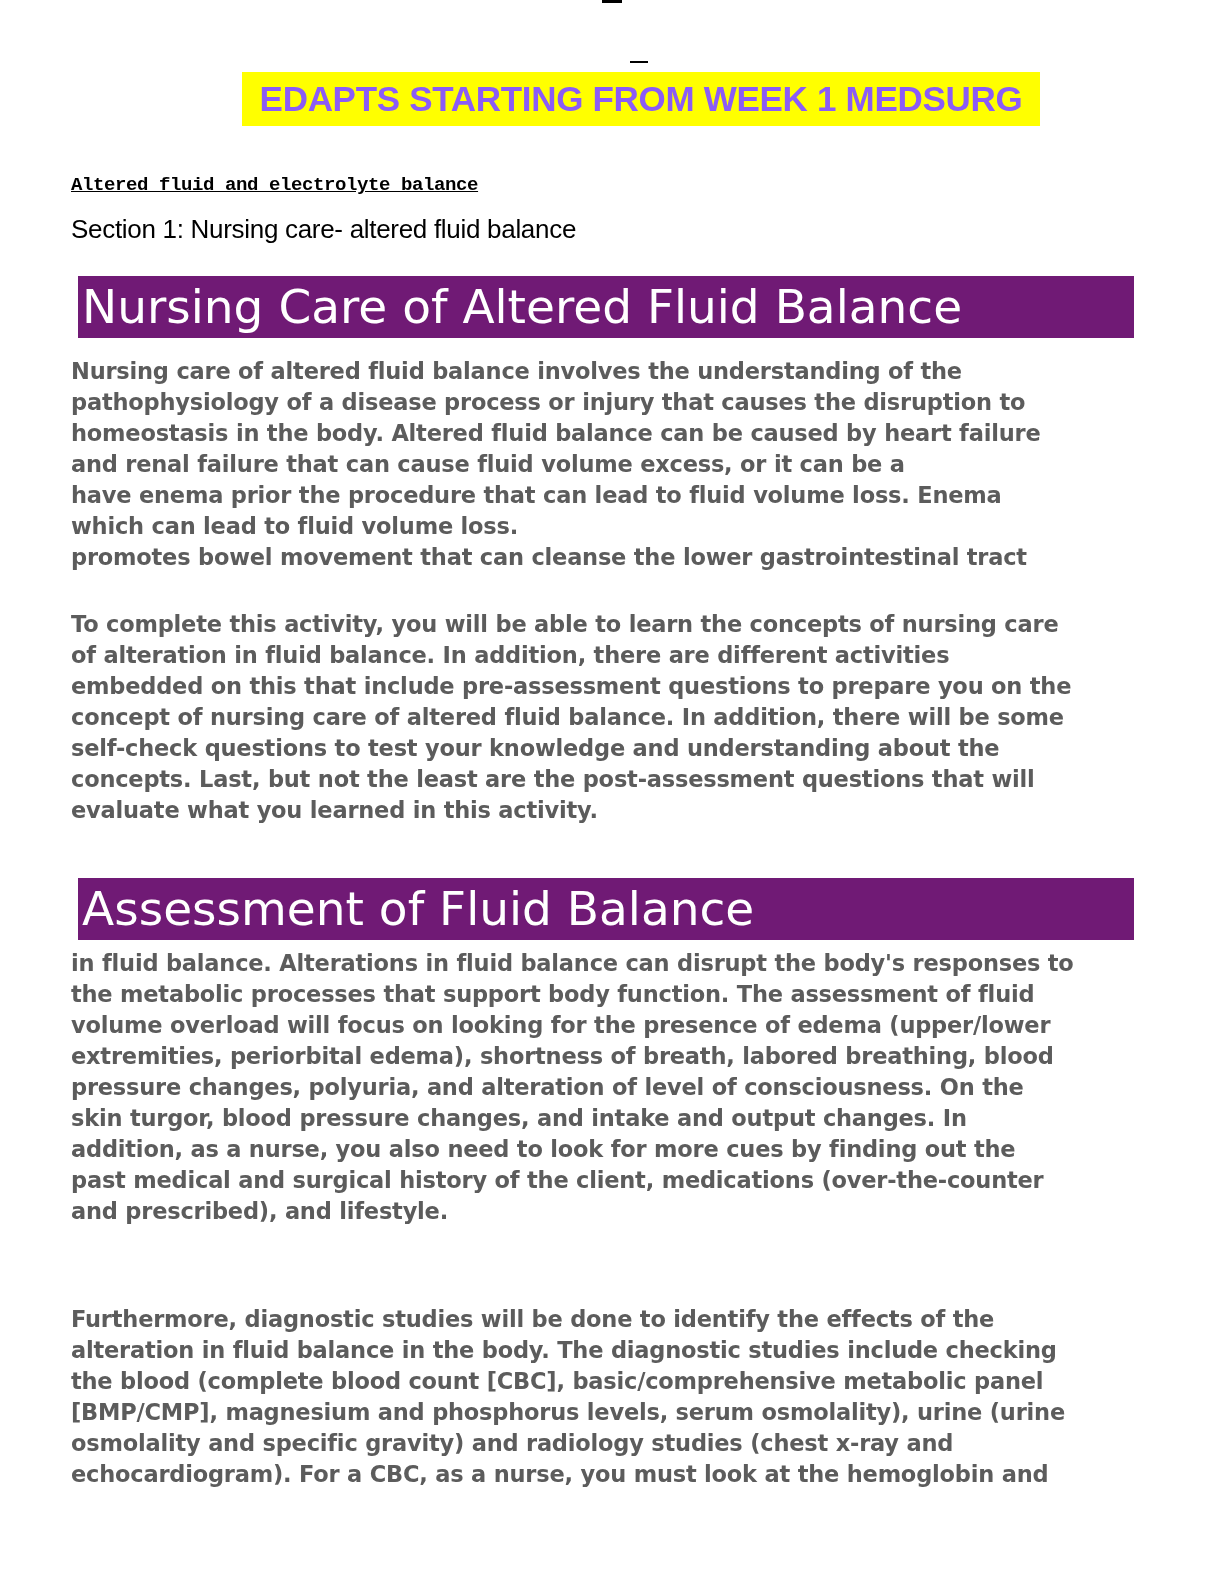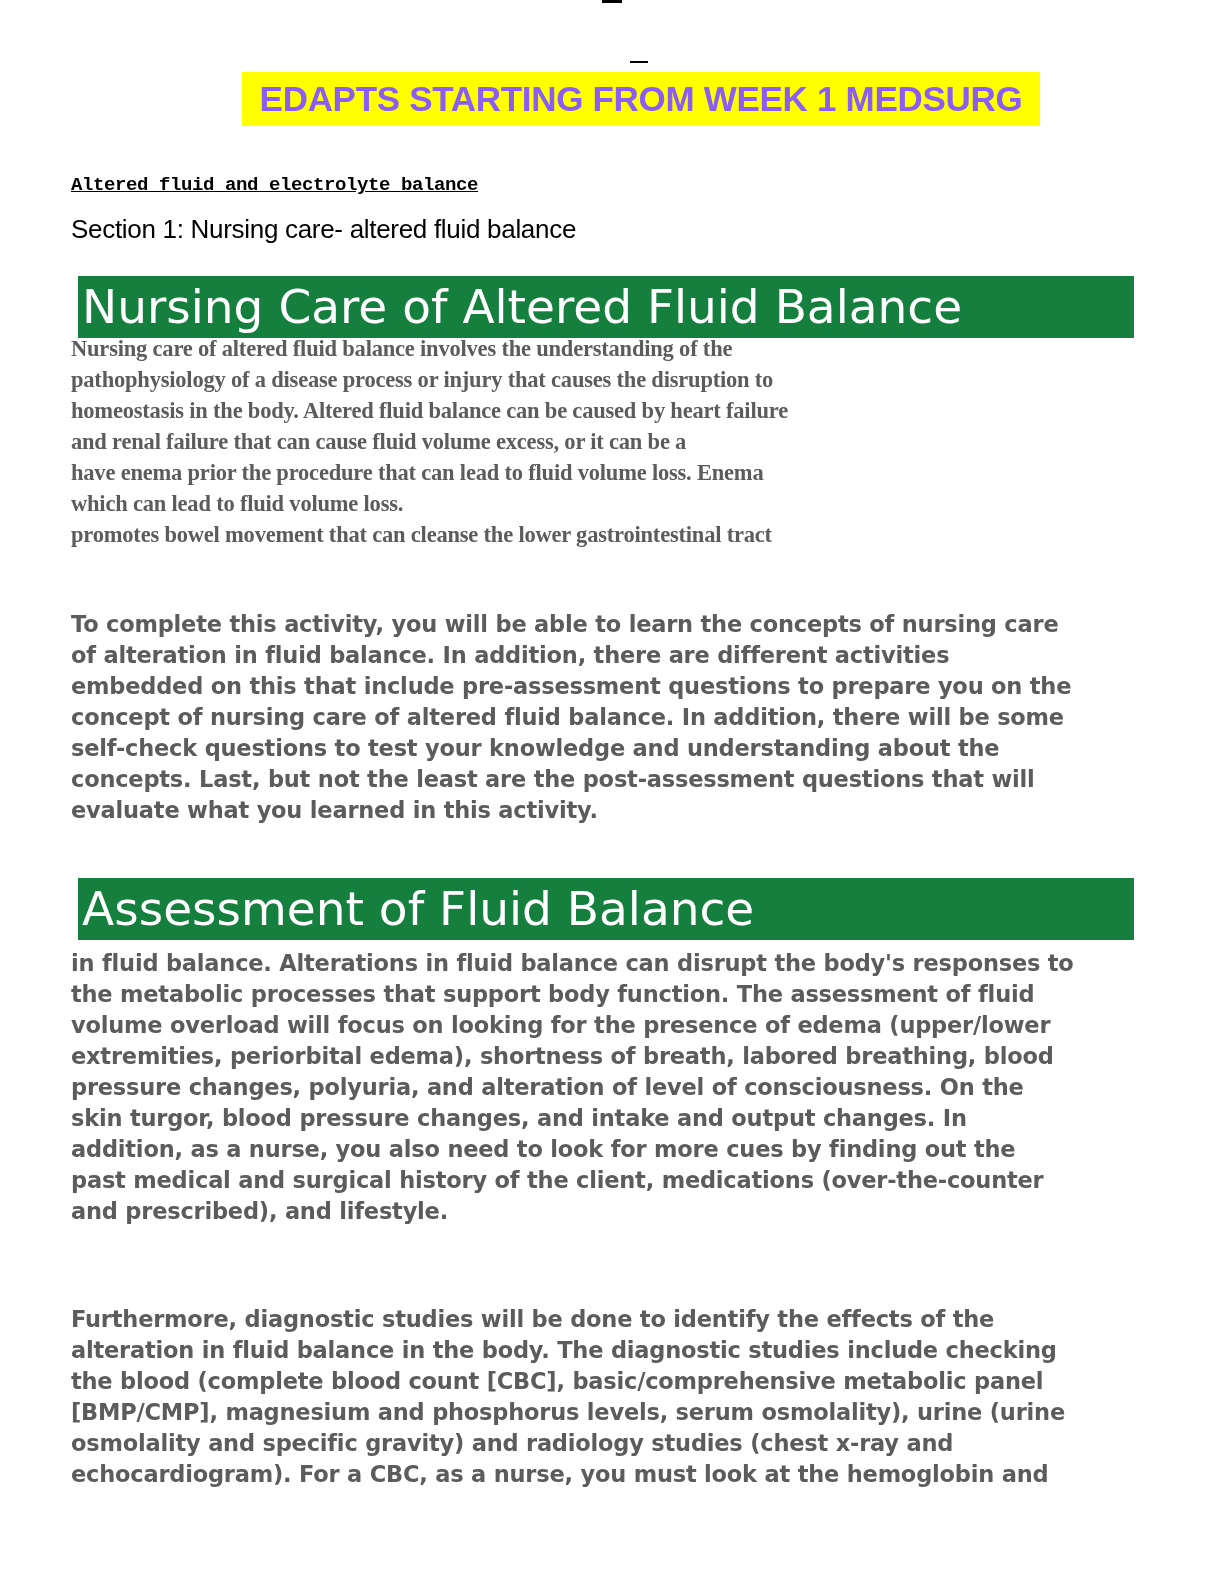--- a/index.html
+++ b/index.html
@@ -15,21 +15,21 @@
       position: absolute; left: 71px; top: 156px;
       font-family: Liberation Mono, monospace; font-weight: bold; font-size: 19px;
       text-decoration: underline; color: #000; letter-spacing: -0.4px; margin-top: 18px;
     }
     .section-line {
       position: absolute; left: 71px; top: 214px;
       font-family: "Liberation Sans", sans-serif; font-size: 26px; color: #000; letter-spacing: -0.3px;
     }
     .heading-bar {
       position: absolute; left: 78px; width: 1056px; height: 62px;
-      background: #15803d; color: #ffffff;
+      background: #701a75; color: #ffffff;
       font-family: "DejaVu Sans", sans-serif; font-size: 47px; line-height: 62px;
       padding-left: 4px; box-sizing: border-box; white-space: nowrap;
     }
     .para {
       position: absolute; left: 71px; width: 1080px;
       font-family: "DejaVu Sans", sans-serif; font-weight: bold; font-size: 22.5px;
       line-height: 31px; color: #5c5c5c; margin: 0; letter-spacing: -0.2px;
     }
     .para span.line { display: block; white-space: nowrap; }
   </style>
@@ -40,21 +40,21 @@
   <div class="artifact" style="left:602px; top:0px; width:20px;"></div>
   <div class="artifact" style="left:630px; top:61px; width:18px; height:2px;"></div>
 
   <div class="banner">EDAPTS STARTING FROM WEEK 1 MEDSURG</div>
 
   <div class="topic">Altered fluid and electrolyte balance</div>
   <div class="section-line">Section 1: Nursing care- altered fluid balance</div>
 
   <div class="heading-bar" style="top:276px;">Nursing Care of Altered Fluid Balance</div>
 
-  <p class="para" style="top:333px;font-family:Liberation Serif, serif;">
+  <p class="para" style="top:356px;">
     <span class="line">Nursing care of altered fluid balance involves the understanding of the</span>
     <span class="line">pathophysiology of a disease process or injury that causes the disruption to</span>
     <span class="line">homeostasis in the body. Altered fluid balance can be caused by heart failure</span>
     <span class="line">and renal failure that can cause fluid volume excess, or it can be a</span>
     <span class="line">have enema prior the procedure that can lead to fluid volume loss. Enema</span>
     <span class="line">which can lead to fluid volume loss.</span>
     <span class="line">promotes bowel movement that can cleanse the lower gastrointestinal tract</span>
   </p>
 
   <p class="para" style="top:609px;">

